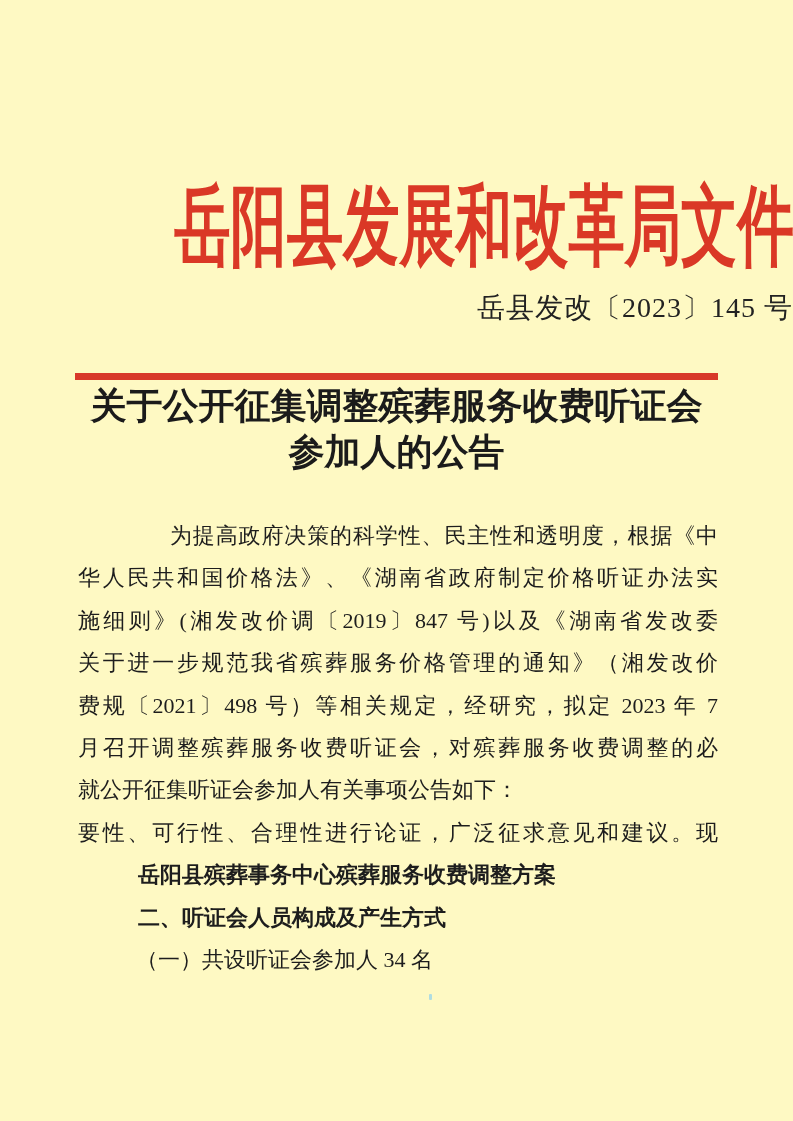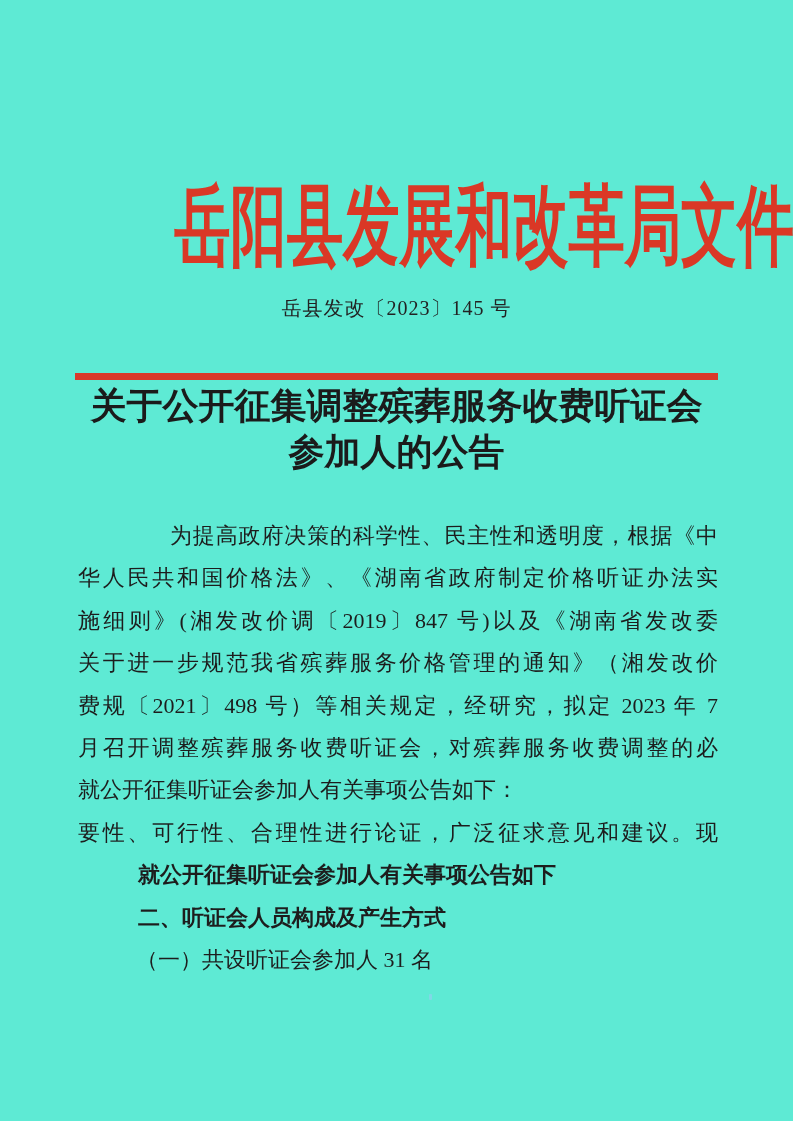--- a/index.html
+++ b/index.html
@@ -4,21 +4,21 @@
 <style>
   html, body {
     margin: 0;
     padding: 0;
     background: #ffffff;
   }
   .page {
     position: relative;
     width: 793px;
     height: 1121px;
-    background: #5eead4;
+    background: #fef9c3;
     overflow: hidden;
     font-family: "Liberation Serif", "DejaVu Serif", serif;
     color: #1d1d1d;
   }
 
   
   .agency {
     position: absolute;
     top: 180px;
     left: 0;
@@ -35,22 +35,22 @@
     transform: scaleX(0.64);
     transform-origin: 50% 50%;
   }
 
   
   .docnum {
     position: absolute;
     top: 291px;
     left: 0;
     width: 100%;
-    text-align: center;
-    font-size: 20px;
+    text-align: right;
+    font-size: 28px;
     line-height: 34px;
     letter-spacing: 1px;
     color: #222222;
   }
 
   
   .redline {
     position: absolute;
     top: 373px;
     left: 75px;
@@ -149,20 +149,20 @@
   <div class="body-block">
     <div class="bl first">为提高政府决策的科学性、民主性和透明度，根据《中</div>
     <div class="bl">华人民共和国价格法》、《湖南省政府制定价格听证办法实</div>
     <div class="bl">施细则》(湘发改价调〔2019〕847 号)以及《湖南省发改委</div>
     <div class="bl">关于进一步规范我省殡葬服务价格管理的通知》（湘发改价</div>
     <div class="bl">费规〔2021〕498 号）等相关规定，经研究，拟定 2023 年 7</div>
     <div class="bl">月召开调整殡葬服务收费听证会，对殡葬服务收费调整的必</div>
     <div class="bl lastpar">就公开征集听证会参加人有关事项公告如下：</div>
     <div class="bl">要性、可行性、合理性进行论证，广泛征求意见和建议。现</div>
 
-    <div class="bl head">就公开征集听证会参加人有关事项公告如下</div>
+    <div class="bl head">岳阳县殡葬事务中心殡葬服务收费调整方案</div>
     <div class="bl head">二、听证会人员构成及产生方式</div>
-    <div class="bl sub">（一）共设听证会参加人 31 名</div>
+    <div class="bl sub">（一）共设听证会参加人 34 名</div>
   </div>
 
   <span class="speck-blue"></span>
 
 </div>
 
 </body></html>

